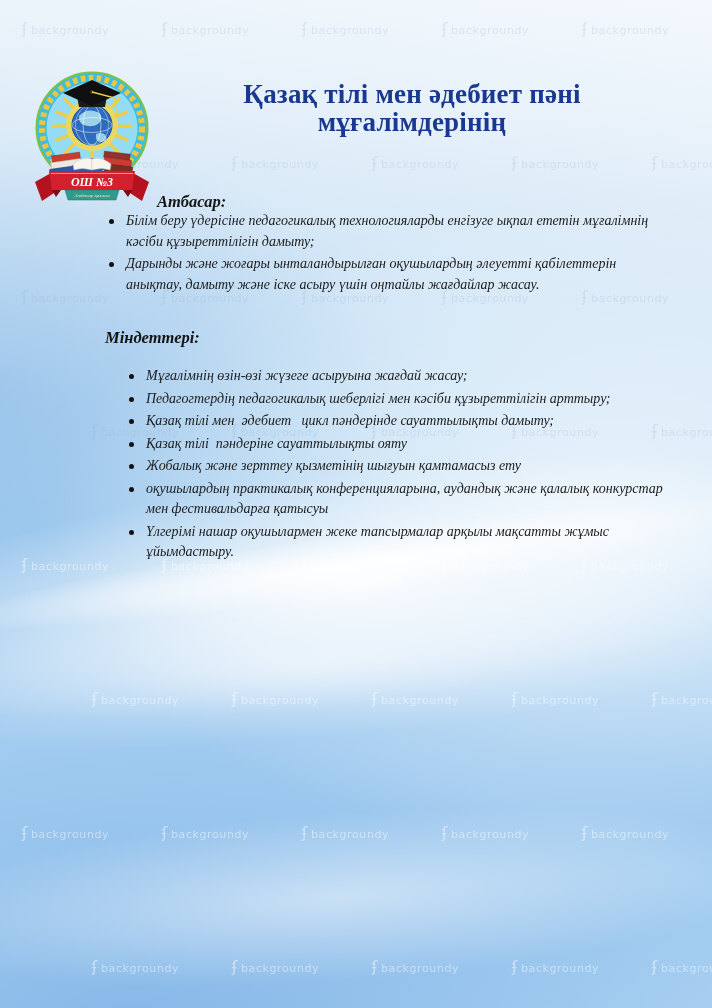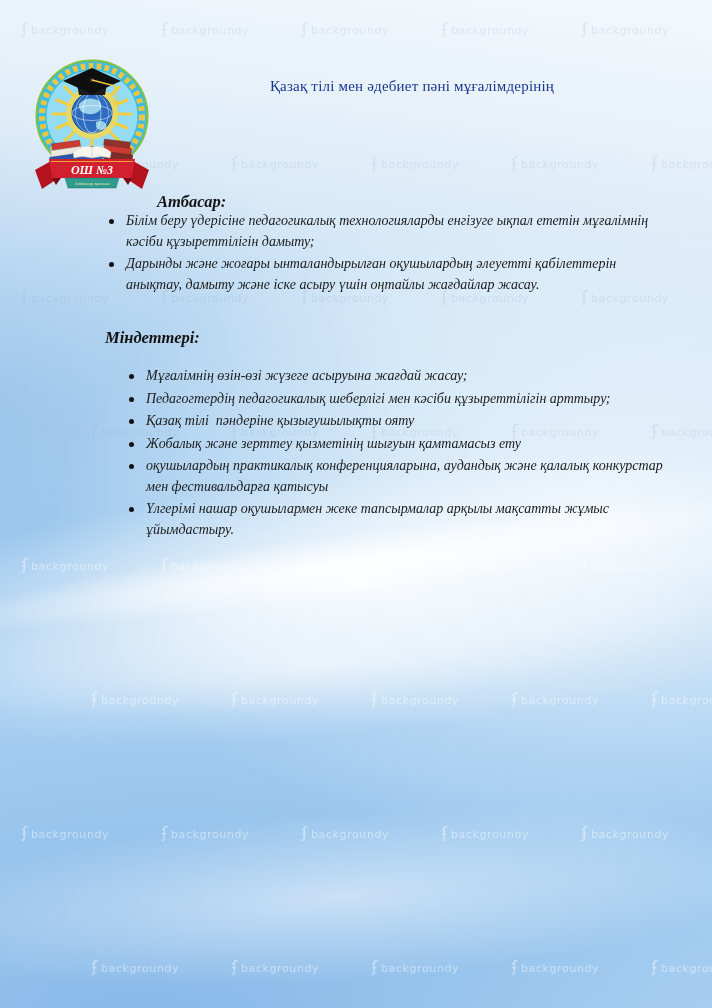--- a/index.html
+++ b/index.html
@@ -28,24 +28,24 @@
     transform:rotate(-8deg); }
 
   .wm-layer { position:absolute; inset:0; z-index:1; pointer-events:none; }
   .wm { position:absolute; display:flex; align-items:center; gap:3px;
     font-family:"DejaVu Sans", sans-serif; font-size:11px; letter-spacing:.6px;
     white-space:nowrap; }
   .wm .wm-glyph { font-size:16px; line-height:1; transform:translateY(-1px); }
 
   .content { position:absolute; inset:0; z-index:2; }
 
-  .logo { position:absolute; left:33px; top:52px; width:118px; height:138px; }
-
-  .title { position:absolute; left:152px; top:72px; width:520px;
-    text-align:center; font-weight:normal; font-size:15px; line-height:28px;
+  .logo { position:absolute; left:33px; top:64px; width:118px; height:138px; }
+
+  .title { position:absolute; left:152px; top:80px; width:520px;
+    text-align:center; font-weight:bold; font-size:27px; line-height:28px;
     color:#19388f; letter-spacing:.2px; }
 
   .sec1-head { position:absolute; left:157px; top:192px; }
   .sec2-head { position:absolute; left:105px; top:328px; }
   .sec-head { font-weight:bold; font-style:italic; font-size:16.5px; color:#141414; }
 
   ul.doc-list { position:absolute; list-style:none; color:#1b1b1b;
     font-style:italic; font-size:14px; line-height:20.5px; }
   .list-1 { left:104px; top:211px; width:565px; }
   .list-2 { left:124px; top:366px; width:548px; }
@@ -310,20 +310,21 @@
     <div class="sec-head sec1-head">Атбасар:</div>
     <ul class="doc-list list-1">
         <li>Білім беру үдерісіне педагогикалық технологияларды енгізуге ықпал ететін мұғалімнің кәсіби құзыреттілігін дамыту;</li>
         <li>Дарынды және жоғары ынталандырылған оқушылардың әлеуетті қабілеттерін анықтау, дамыту және іске асыру үшін оңтайлы жағдайлар жасау.</li>
       </ul>
 
     <div class="sec-head sec2-head">Міндеттері:</div>
     <ul class="doc-list list-2">
         <li>Мұғалімнің өзін-өзі жүзеге асыруына жағдай жасау;</li>
         <li>Педагогтердің педагогикалық шеберлігі мен кәсіби құзыреттілігін арттыру;</li>
-        <li>Қазақ тілі  пәндеріне қызығушылықты ояту</li>
+        <li>Қазақ тілі мен  әдебиет   цикл пәндерінде сауаттылықты дамыту;</li>
+        <li>Қазақ тілі  пәндеріне сауаттылықты ояту</li>
         <li>Жобалық және зерттеу қызметінің шығуын қамтамасыз ету</li>
         <li>оқушылардың практикалық конференцияларына, аудандық және қалалық конкурстар мен фестивальдарға қатысуы</li>
         <li>Үлгерімі нашар оқушылармен жеке тапсырмалар арқылы мақсатты жұмыс ұйымдастыру.</li>
       </ul>
 
   </div>
 </div>
 
 </body></html>

